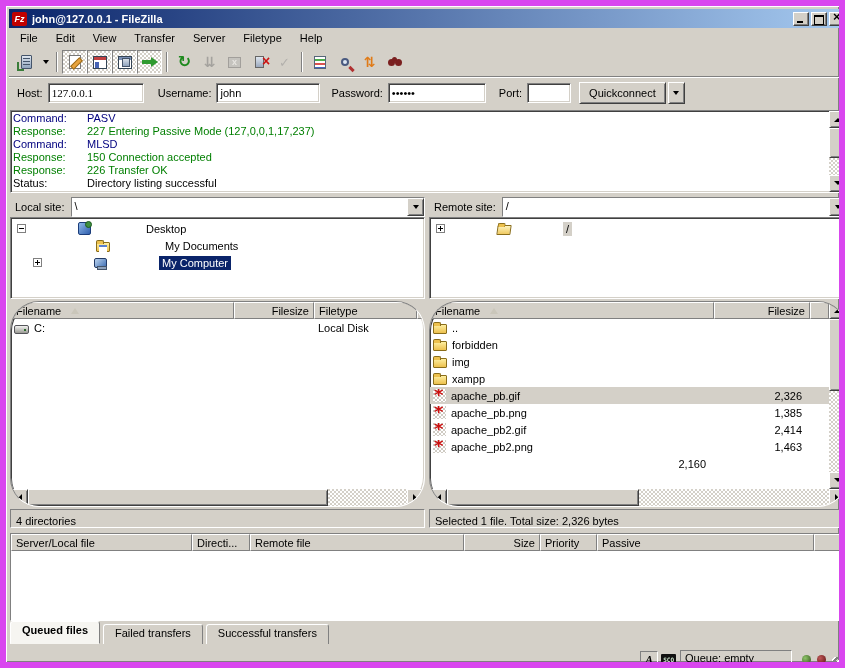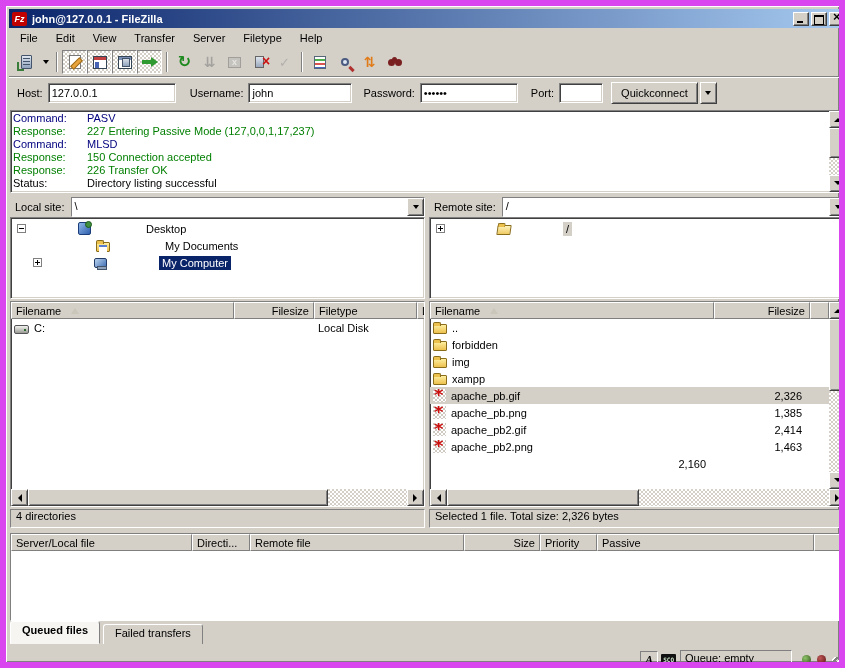--- a/index.html
+++ b/index.html
@@ -122,37 +122,37 @@
   .ic-docs::after { content:""; position:absolute; left:2px; top:2px; width:8px; height:6px; background:#fff; border-top:2px solid #5a7fd0; }
   .ic-open { transform:skewX(-8deg); background:linear-gradient(#fdf3bc,#f0ca62); }
   .ic-computer { width:13px; height:10px; background:linear-gradient(135deg,#bcd4ee,#3f6fb5); border:1px solid #223a66; border-radius:2px; }
   .ic-computer::after { content:""; position:absolute; left:2px; bottom:-3px; width:8px; height:2px; background:#8fa3bd; border:1px solid #44546a; }
   .ic-drive { width:15px; height:9px; background:linear-gradient(#f2f2f0,#9a9a94); border:1px solid #55555a; border-radius:2px; margin-top:4px; }
   .ic-drive::after { content:""; position:absolute; right:2px; top:3px; width:2px; height:2px; background:#2d6a2d; }
   .ic-imgfile { width:13px; height:13px; background-color:#eee; background-image:repeating-conic-gradient(#ffffff 0% 25%, #cfcbc3 0% 50%); background-size:4px 4px; }
   .ic-imgfile::before { content:"*"; position:absolute; left:1px; top:-1px; color:#cc1111; font:bold 18px/14px "DejaVu Sans",sans-serif; }
 
   
-  .filelist { background:#fff; display:flex; flex-direction:column; overflow:hidden; }
+  .filelist { background:#fff; display:flex; flex-direction:column; overflow:hidden;border-radius:29px; }
   .fl-main { display:flex; flex:1; overflow:hidden; }
   .fl-col { flex:1; display:flex; flex-direction:column; overflow:hidden; }
   .hdr-row { height:17px; display:grid; flex:none; }
   .hdr-cell { background:#d4d0c8; border:1px solid; border-color:#fff #808080 #808080 #fff; padding:1px 4px; display:flex; align-items:center; overflow:hidden; white-space:nowrap; }
   .hdr-right { justify-content:flex-end; }
   .sort-asc::after { content:""; width:0; height:0; border:4px solid transparent; border-bottom:6px solid #cac6ba; margin-left:10px; margin-top:-4px; }
   .file-row { height:17px; display:grid; align-items:center; flex:none; }
   .file-row.selected { background:#d4d0c8; }
   .cell-name { display:flex; align-items:center; padding-left:3px; overflow:hidden; white-space:nowrap; }
   .cell-size { text-align:right; padding-right:8px; }
   .cell-type { padding-left:4px; }
   .grid-local  { grid-template-columns:223px 80px 103px 1fr; }
   .grid-remote { grid-template-columns:284px 96px 1fr; }
 
   
-  .pane-status { height:19px; display:flex; align-items:flex-start; padding:0 5px; background:#d4d0c8; }
+  .pane-status { height:19px; display:flex; align-items:flex-end; padding:0 5px; background:#d4d0c8; }
 
   
   .queue-box { left:4px; top:527px; width:837px; height:88px; background:#fff; display:flex; flex-direction:column; overflow:hidden; }
   .grid-queue { grid-template-columns:181px 58px 214px 76px 57px 217px 1fr; }
   .queue-body { flex:1; background:#fff; }
 
   
   .tabs { left:4px; top:615px; width:837px; height:23px; display:flex; align-items:flex-end; }
   .tab { height:20px; padding:2px 11px 0; background:#d4d0c8; border:1px solid; border-color:#fff #808080 #808080 #fff; border-bottom:none; border-radius:3px 3px 0 0; margin-right:3px; white-space:nowrap; }
   .tab.active { background:#f6f5f1; font-weight:bold; height:23px; border-bottom:1px solid #f6f5f1; }
@@ -234,21 +234,21 @@
     <span class="tool-btn">
         <span class="tico tico-sync"></span>
       </span>
     <span class="tool-btn">
         <span class="tico tico-bino"></span>
       </span>
   </div>
 
   <div class="abs qcbar">
     <span class="qc-label">Host:</span>
-    <input class="field sunken" style="width: 128px;" value="127.0.0.1">
+    <input class="field sunken" style="width: 96px; font-family: Liberation Serif, serif;" value="127.0.0.1">
     <span class="qc-label" style="margin-left:14px">Username:</span>
     <input class="field sunken" style="width: 104px;" value="john">
     <span class="qc-label" style="margin-left:11px">Password:</span>
     <input class="field sunken" style="width: 98px;" value="••••••">
     <span class="qc-label" style="margin-left:13px">Port:</span>
     <input class="field sunken" style="width: 44px;" value="">
     <span class="btn raised" style="margin-left:8px">Quickconnect</span>
     <span class="qc-drop raised arrow-down"></span>
   </div>
 
@@ -460,20 +460,21 @@
       <span class="hdr-cell">Priority</span>
       <span class="hdr-cell">Passive</span>
       <span class="hdr-cell"></span>
     </div>
     <div class="queue-body"></div>
   </div>
 
   <div class="abs tabs">
     <span class="tab active">Queued files</span>
     <span class="tab">Failed transfers</span>
+    <span class="tab">Successful transfers</span>
   </div>
 
   <div class="abs statusbar">
     <span class="ind-a">A</span>
     <span class="ind-badge">SCO</span>
     <span class="queue-panel">Queue: empty</span>
     <span class="led led-green"></span>
     <span class="led led-red"></span>
     <span class="sizegrip"></span>
   </div>

